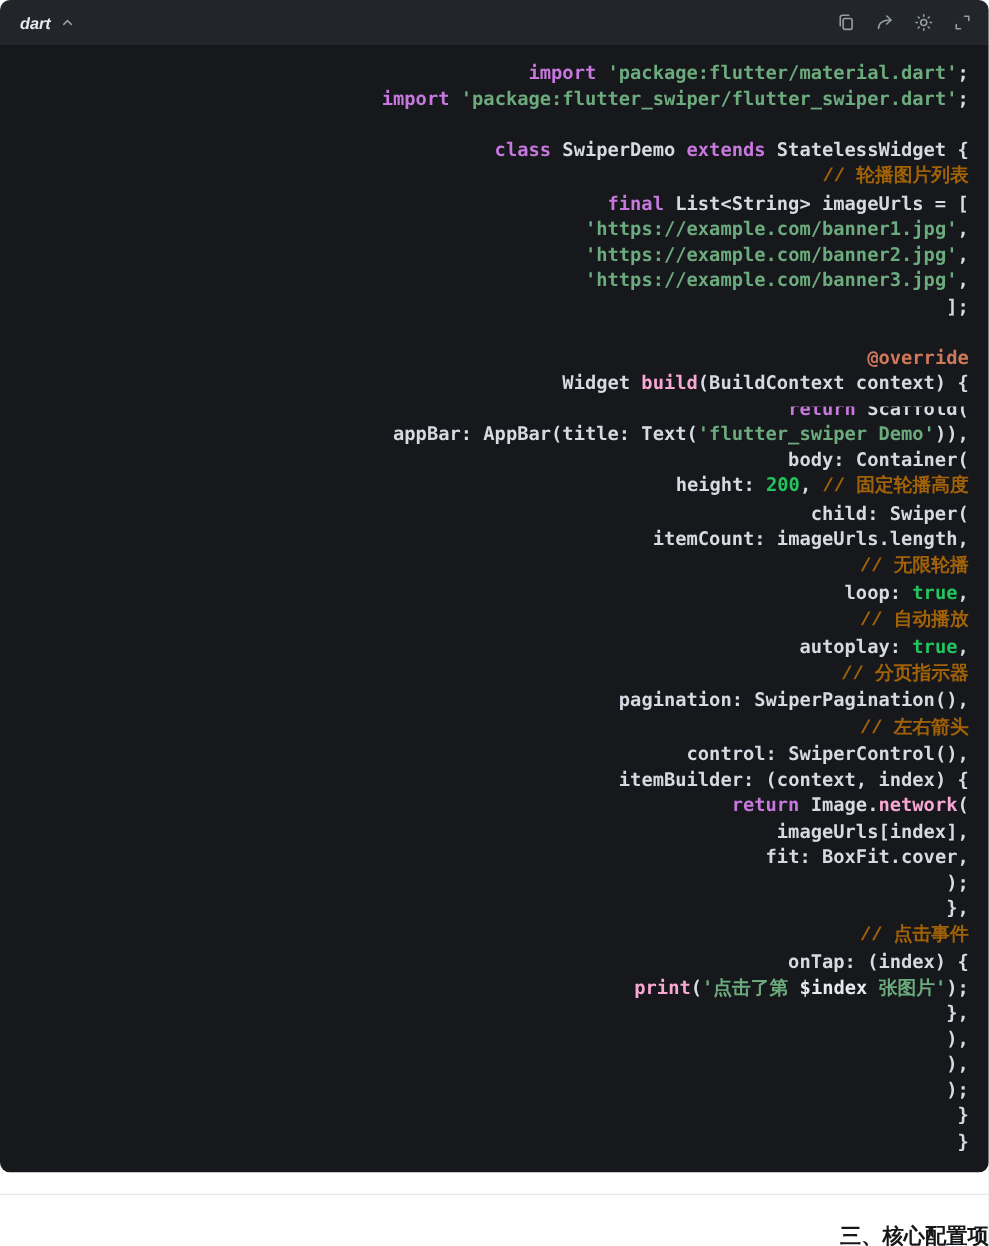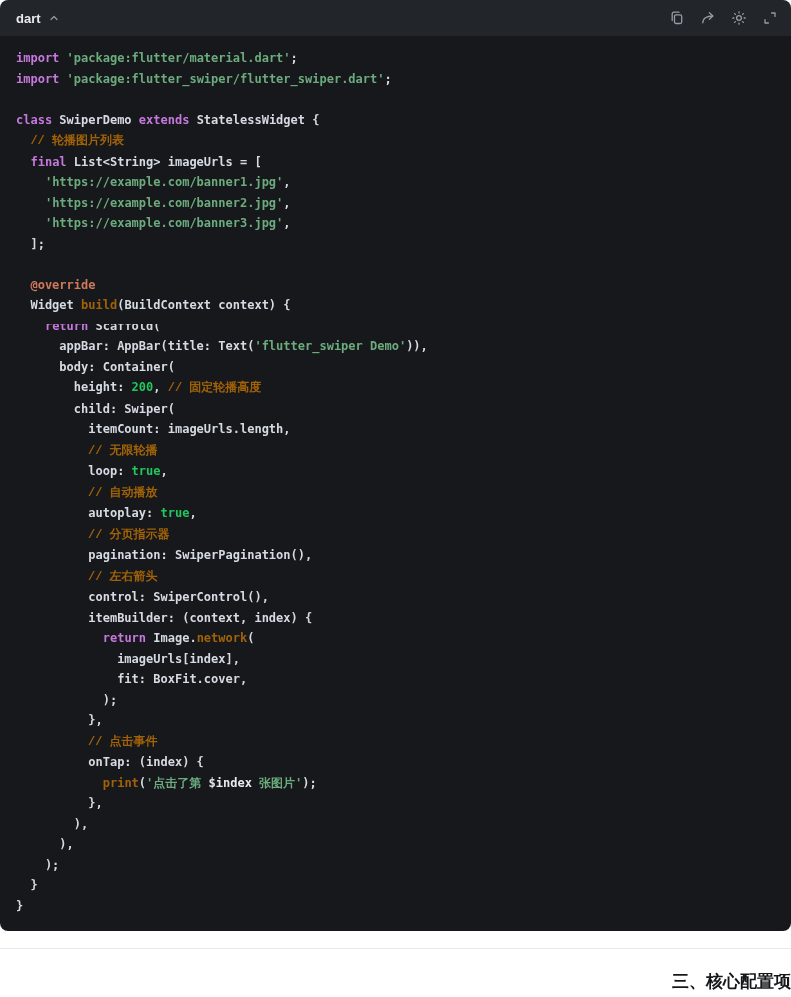--- a/index.html
+++ b/index.html
@@ -11,45 +11,45 @@
 
   
   .code-card { width: 791px; border-radius: 8px; overflow: hidden; }
   .code-header {
     height: 36px; background: #222529;
     display: flex; align-items: center; justify-content: space-between;
     padding: 0 13px 0 16px;
   }
   .lang-toggle {
     display: flex; align-items: center; gap: 7px;
-    color: #e8eaed; font-size: 13px; font-weight: 600; cursor: pointer;
+    color: #e8eaed; font-size: 13px; font-weight: 600; cursor: pointer; font-style: italic;
   }
   .lang-toggle svg { display: block; }
   .header-actions { display: flex; align-items: center; gap: 14px; }
   .icon-btn {
     width: 17px; height: 17px; display: flex; align-items: center; justify-content: center;
     cursor: pointer; background: none; border: none; padding: 0;
   }
   .icon-btn svg { display: block; }
 
   .code-body {
     background: #16181c;
     padding: 12px 16px 15px 16px;
     font-family: "DejaVu Sans Mono", "Liberation Mono", monospace;
-    font-size: 12px; line-height: 20.5px; font-weight: 600;
-    white-space: pre; color: #d6dae2;
+    font-size: 15px; line-height: 20.5px; font-weight: 600;
+    white-space: pre; color: #d6dae2; text-align: right;
   }
   .code-line { min-height: 20.5px; }
   .code-line.clipped { clip-path: inset(42% 0 0 0); }
 
   .tk-pl  { color: #d6dae2; }
   .tk-kw  { color: #c678dd; }
   .tk-str { color: #6cab7d; }
   .tk-num { color: #22c55e; }
-  .tk-fn  { color: #a16207; }
+  .tk-fn  { color: #f9a8d4; }
   .tk-at  { color: #d0795a; }
   .tk-cmt { color: #a16207; font-family: Liberation Mono, monospace; }
   .tk-var { color: #e7eaef; }
 
   
   .divider { border: none; border-top: 1px solid #e8e8ea; margin-top: 17px; width: 791px; }
   .section-heading {
     margin: 21px 0 0 2px;
     font-size: 17px; line-height: 24px; font-weight: 700; color: #151719; text-align: right;
   }

